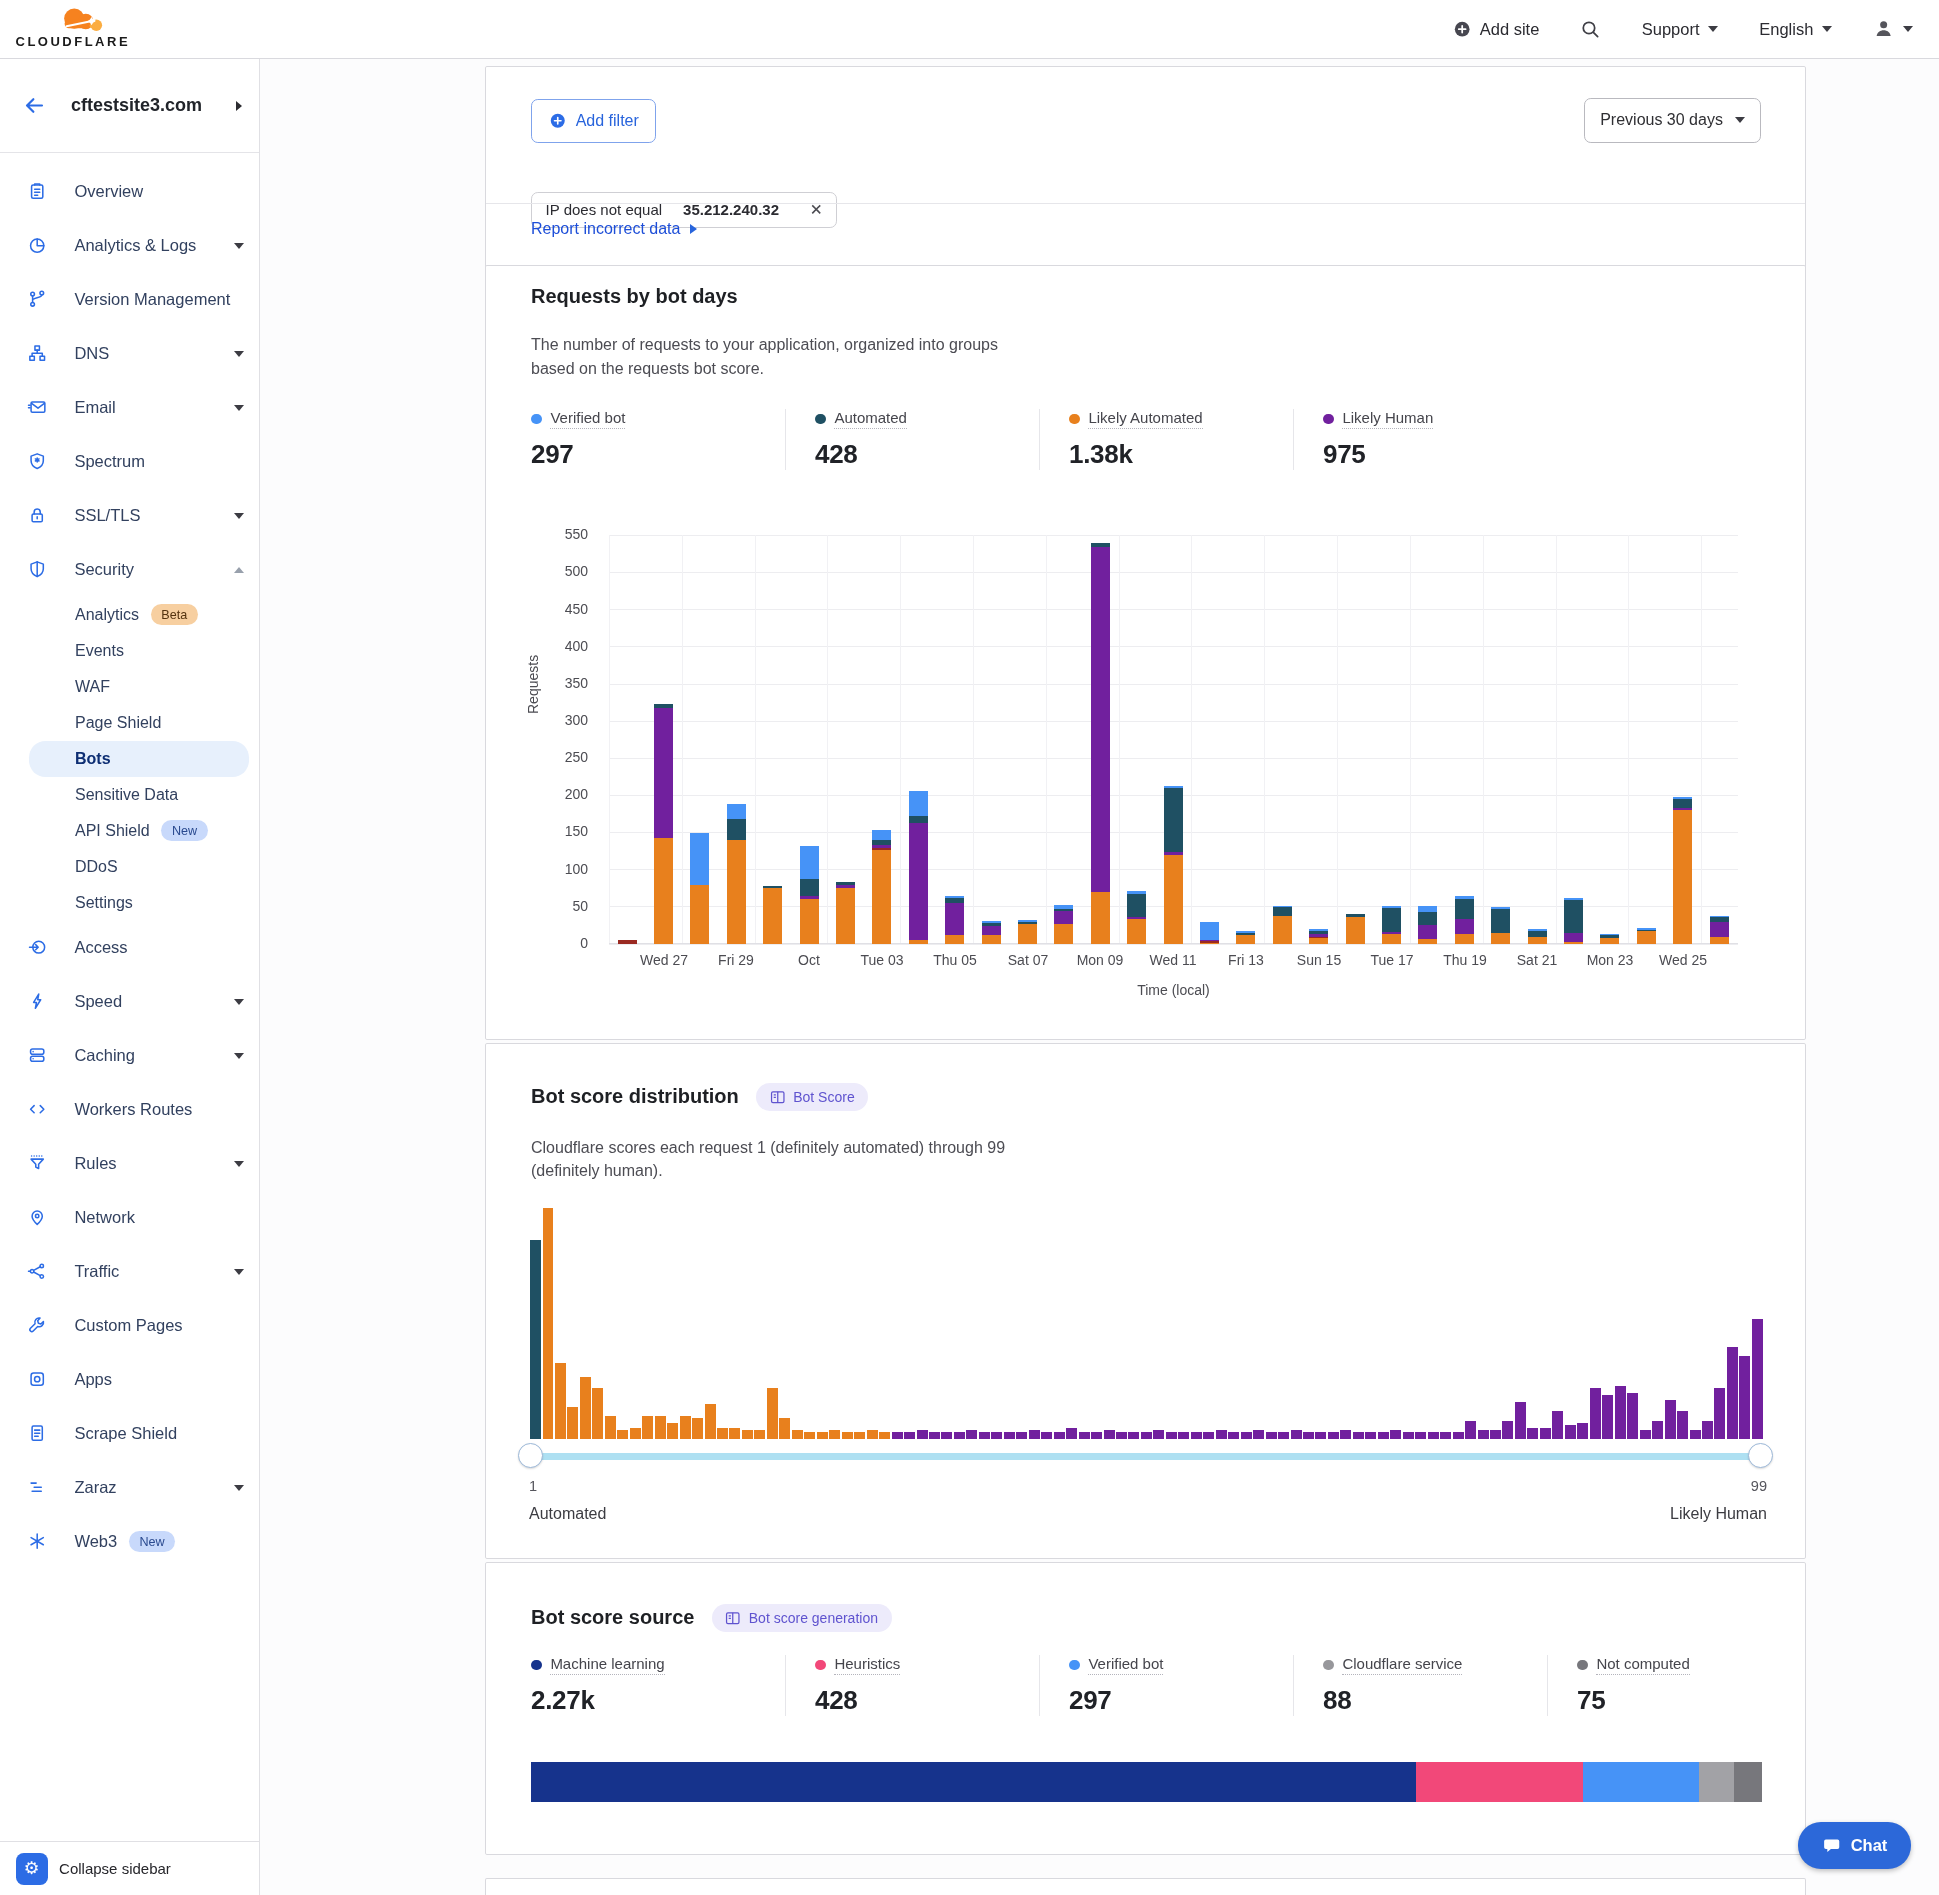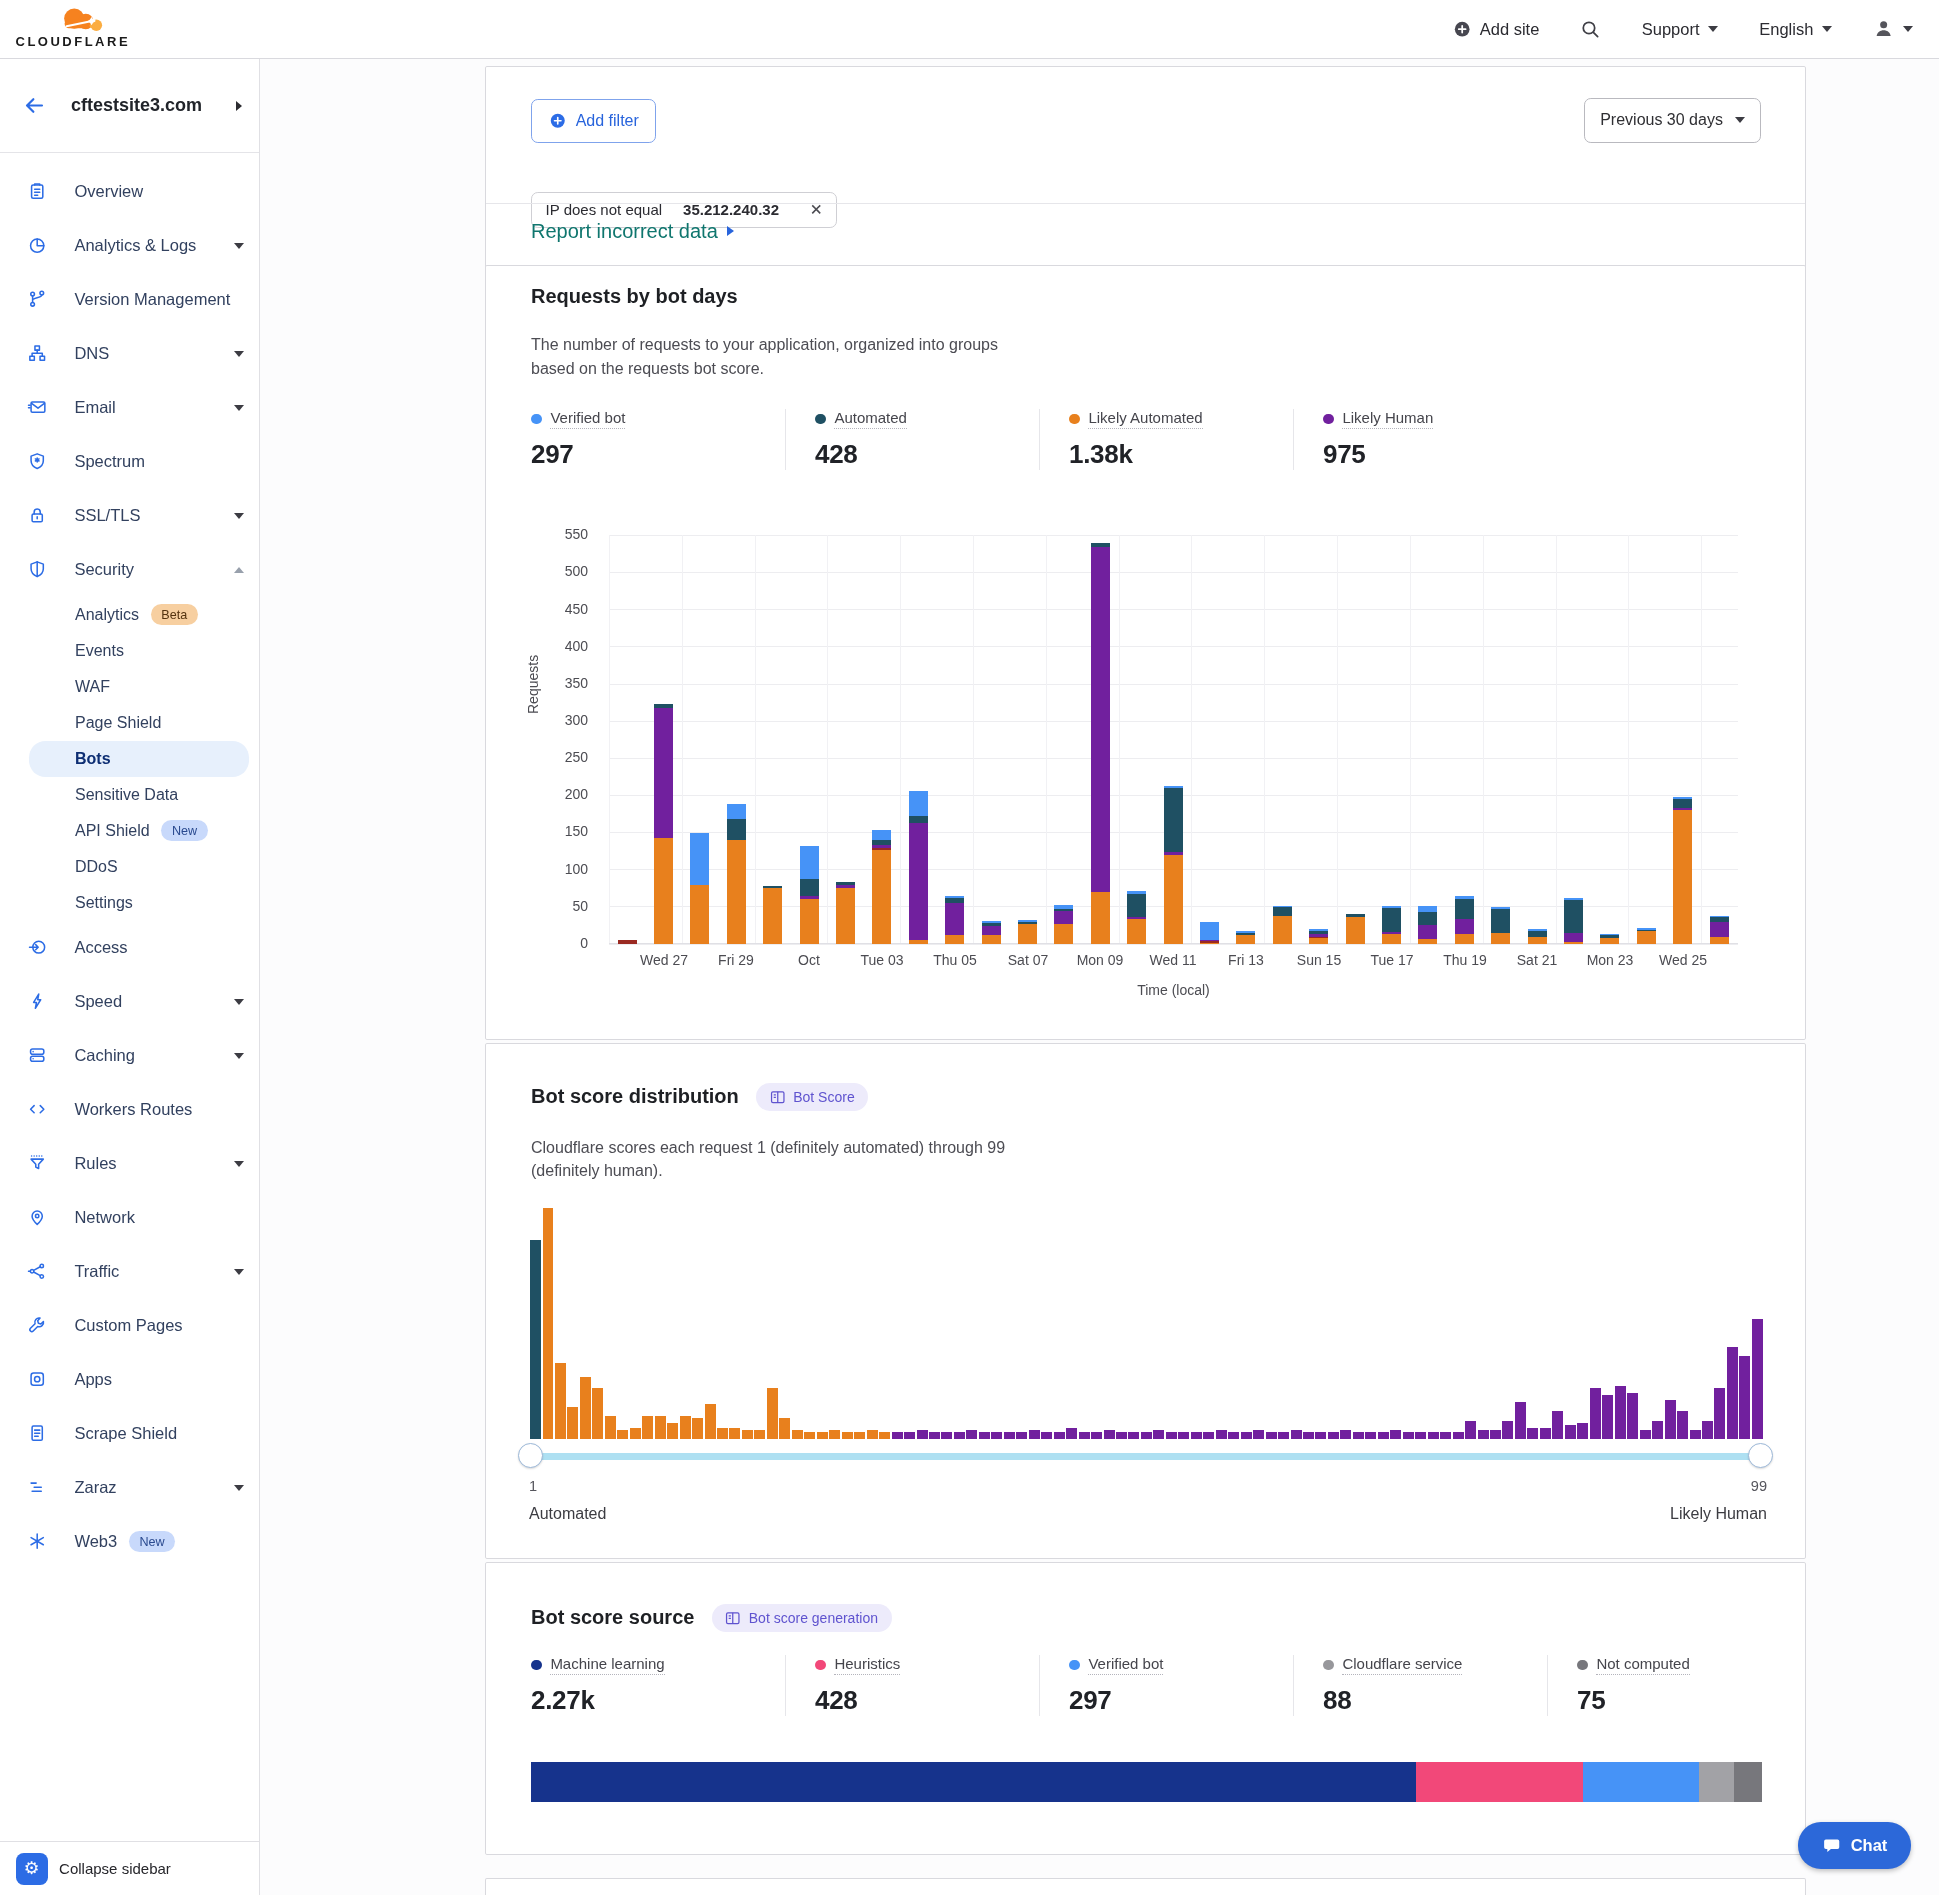--- a/index.html
+++ b/index.html
@@ -60,21 +60,21 @@
   .filter-chip{position:absolute;left:45px;top:83px;height:36px;display:inline-flex;align-items:center;
       gap:21px;padding:0 13.6px;border:1px solid #cfcfd4;border-radius:6.8px;background:#fff;font-size:15px;
       color:#2b2b31;margin-top:42px;}
   .filter-chip b{font-weight:700;}
   .chip-x{margin-left:9.7px;color:#4c4c52;font-size:15.5px;cursor:pointer;}
   .range-btn{position:absolute;right:44px;top:31px;height:45px;display:inline-flex;align-items:center;gap:11.6px;
       padding:0 15.5px;border:1px solid #b9b9bf;border-radius:6.8px;background:#fff;font-size:16px;
       color:#2f2f33;cursor:pointer;}
   .card-divider{position:absolute;left:0;right:0;top:136px;border-top:1px solid #e6e6ea;}
   .report-link{position:absolute;left:45px;top:153px;display:flex;align-items:center;gap:9.7px;
-      color:#0f766e;font-size:20px;cursor:pointer;}
+      color:#1d4ed8;font-size:16px;cursor:pointer;}
   .play{width:0;height:0;border-top:5.8px solid transparent;border-bottom:5.8px solid transparent;
         border-left:7.8px solid #2864dc;}
 
   .card-pad{padding:19.4px 45px 0 45px;}
   .h2-row{display:flex;align-items:center;gap:17.5px;}
   .h2{font-size:20px;font-weight:700;color:#1e2024;}
   .desc{font-size:16px;color:#4c4c53;line-height:1.45;margin-top:25px;max-width:475px;}
   .pill-badge{display:inline-flex;align-items:center;gap:7.8px;background:#edebfb;color:#5f53cf;
       font-size:14px;padding:5.8px 13.6px;border-radius:14.6px;cursor:pointer;}
 

